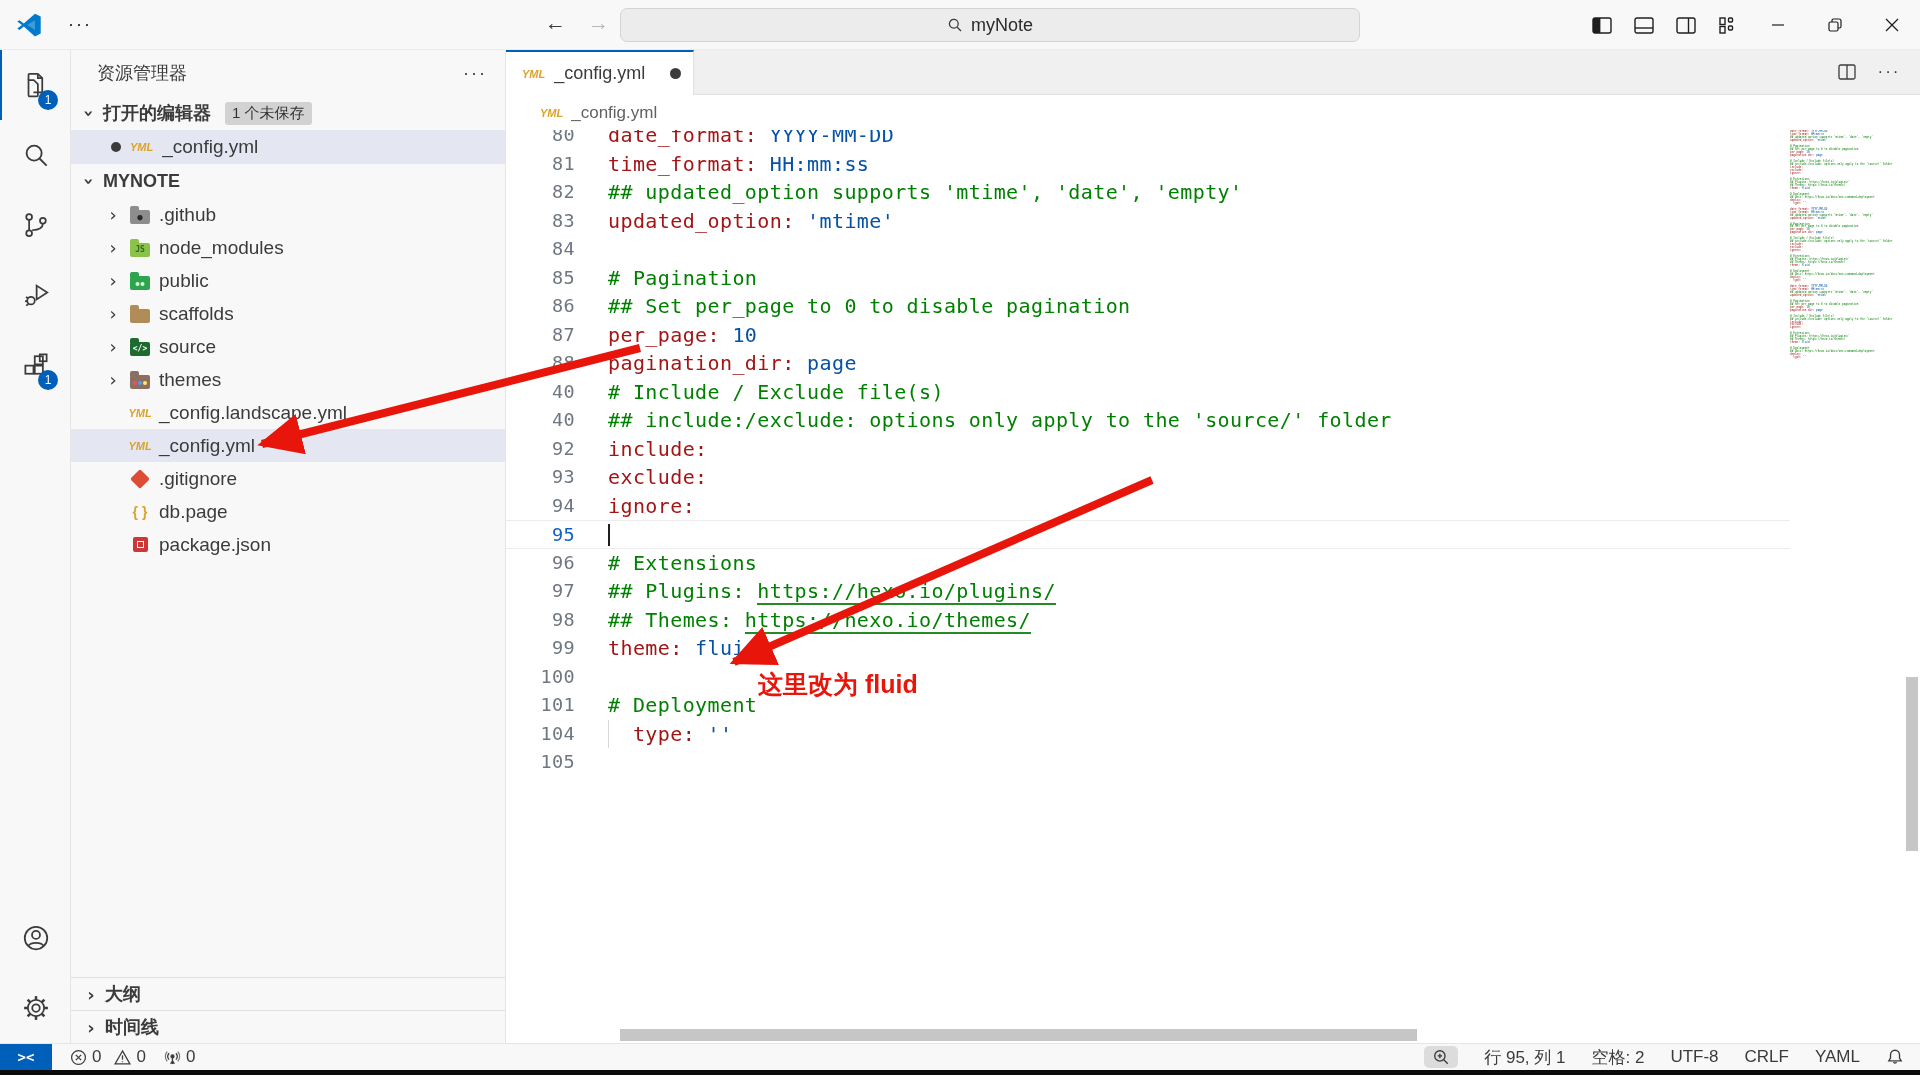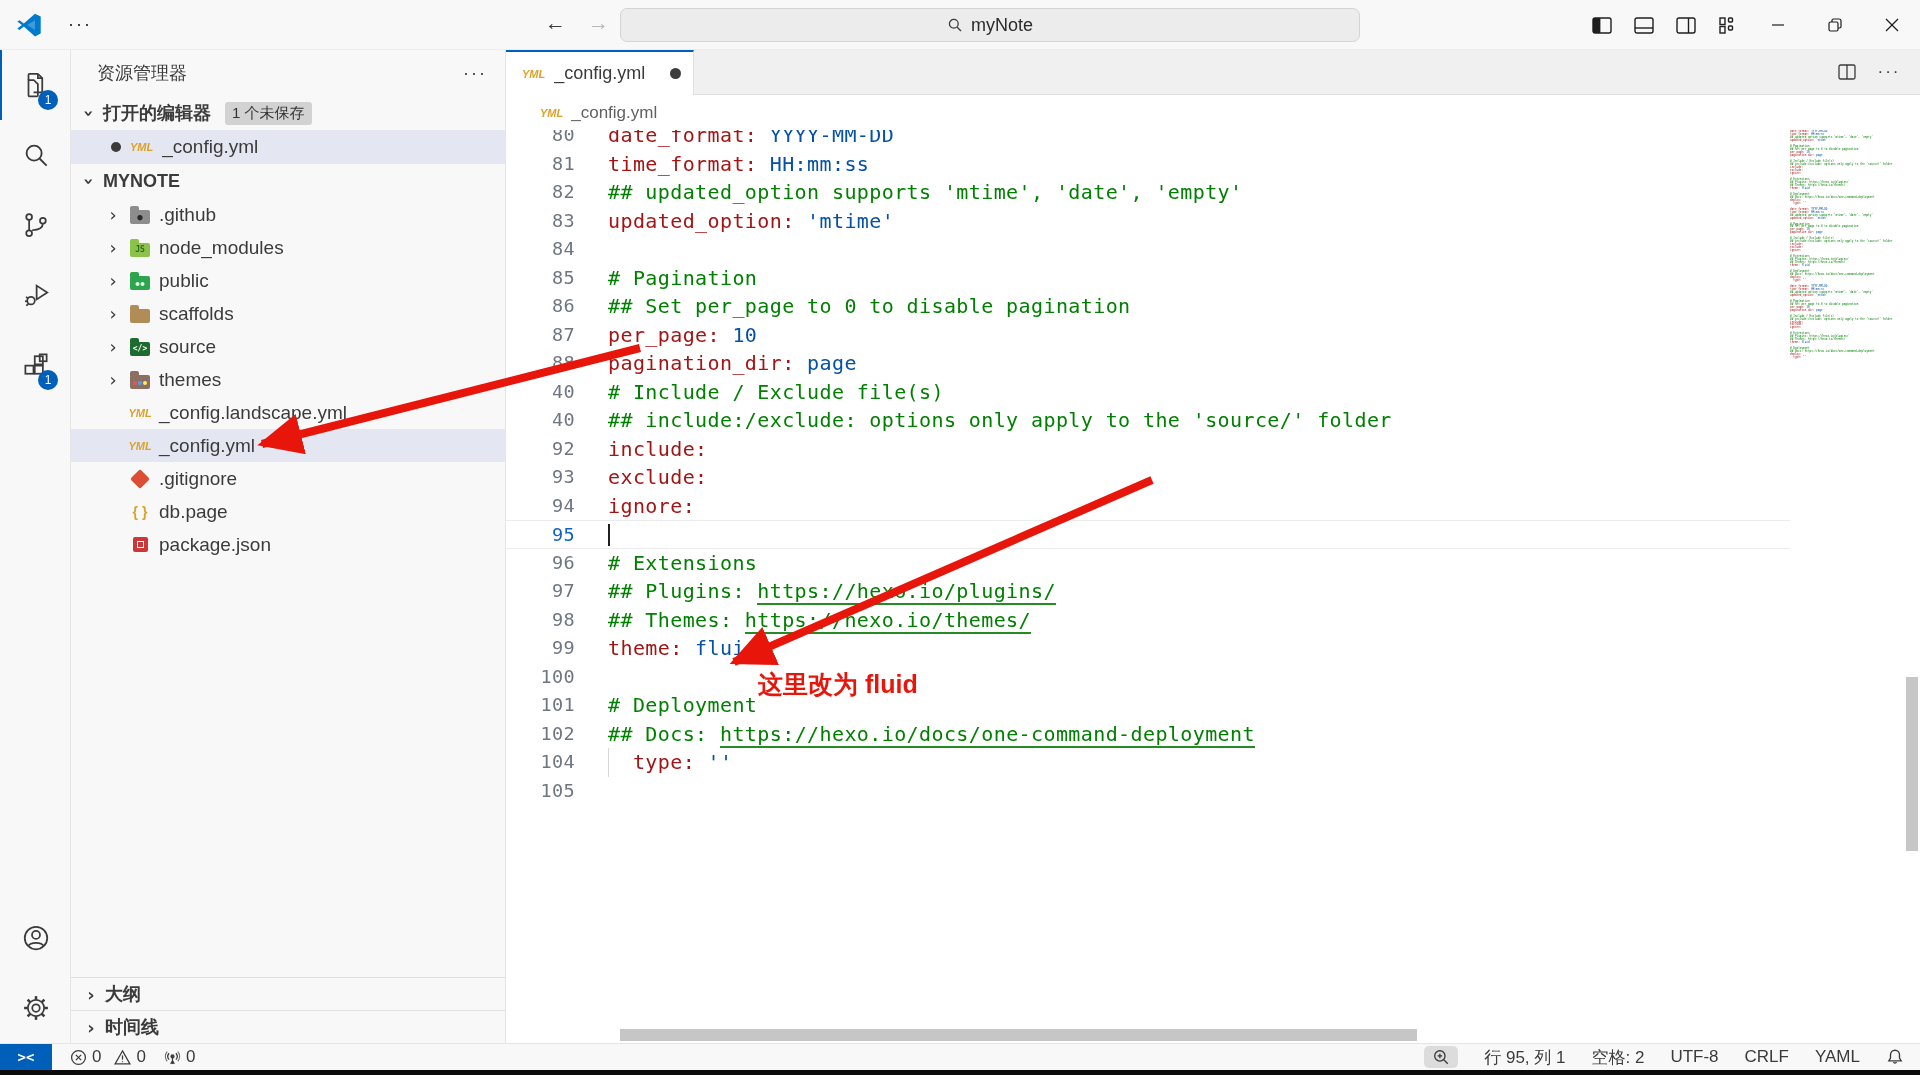--- a/index.html
+++ b/index.html
@@ -433,21 +433,20 @@
             <div class="code-line"><span class="ln">92</span><span class="lc"><span class="tk tk-key">include:</span></span></div>
             <div class="code-line"><span class="ln">93</span><span class="lc"><span class="tk tk-key">exclude:</span></span></div>
             <div class="code-line"><span class="ln">94</span><span class="lc"><span class="tk tk-key">ignore:</span></span></div>
             <div class="code-line current"><span class="ln">95</span><span class="lc"><span class="cursor-caret"></span></span></div>
             <div class="code-line"><span class="ln">96</span><span class="lc"><span class="tk tk-com"># Extensions</span></span></div>
             <div class="code-line"><span class="ln">97</span><span class="lc"><span class="tk tk-com">## Plugins: </span><span class="tk tk-link">https://hexo.io/plugins/</span></span></div>
             <div class="code-line"><span class="ln">98</span><span class="lc"><span class="tk tk-com">## Themes: </span><span class="tk tk-link">https://hexo.io/themes/</span></span></div>
             <div class="code-line"><span class="ln">99</span><span class="lc"><span class="tk tk-key">theme:</span><span class="tk tk-val"> fluid</span></span></div>
             <div class="code-line"><span class="ln">100</span><span class="lc"></span></div>
             <div class="code-line"><span class="ln">101</span><span class="lc"><span class="tk tk-com"># Deployment</span></span></div>
-            <div class="code-line"><span class="ln">102</span><span class="lc"><span class="tk tk-com">## Docs: </span><span class="tk tk-link">https://hexo.io/docs/one-command-deployment</span></span></div>
             <div class="code-line"><span class="ln">104</span><span class="lc"><span class="indent-guide"></span><span class="tk tk-pln">  </span><span class="tk tk-key">type:</span><span class="tk tk-str"> ''</span></span></div>
             <div class="code-line"><span class="ln">105</span><span class="lc"></span></div>
           </div>
         <div class="minimap">
             <div class="mm-inner" id="minimap-inner">
               <div class="mm-line"><span class="tk tk-key" style="border-bottom: none;">date_format:</span><span class="tk tk-val" style="border-bottom: none;"> YYYY-MM-DD</span></div>
               <div class="mm-line"><span class="tk tk-key" style="border-bottom: none;">time_format:</span><span class="tk tk-val" style="border-bottom: none;"> HH:mm:ss</span></div>
               <div class="mm-line"><span class="tk tk-com" style="border-bottom: none;">## updated_option supports 'mtime', 'date', 'empty'</span></div>
               <div class="mm-line"><span class="tk tk-key" style="border-bottom: none;">updated_option:</span><span class="tk tk-str" style="border-bottom: none;"> 'mtime'</span></div>
               <div class="mm-line"></div>

